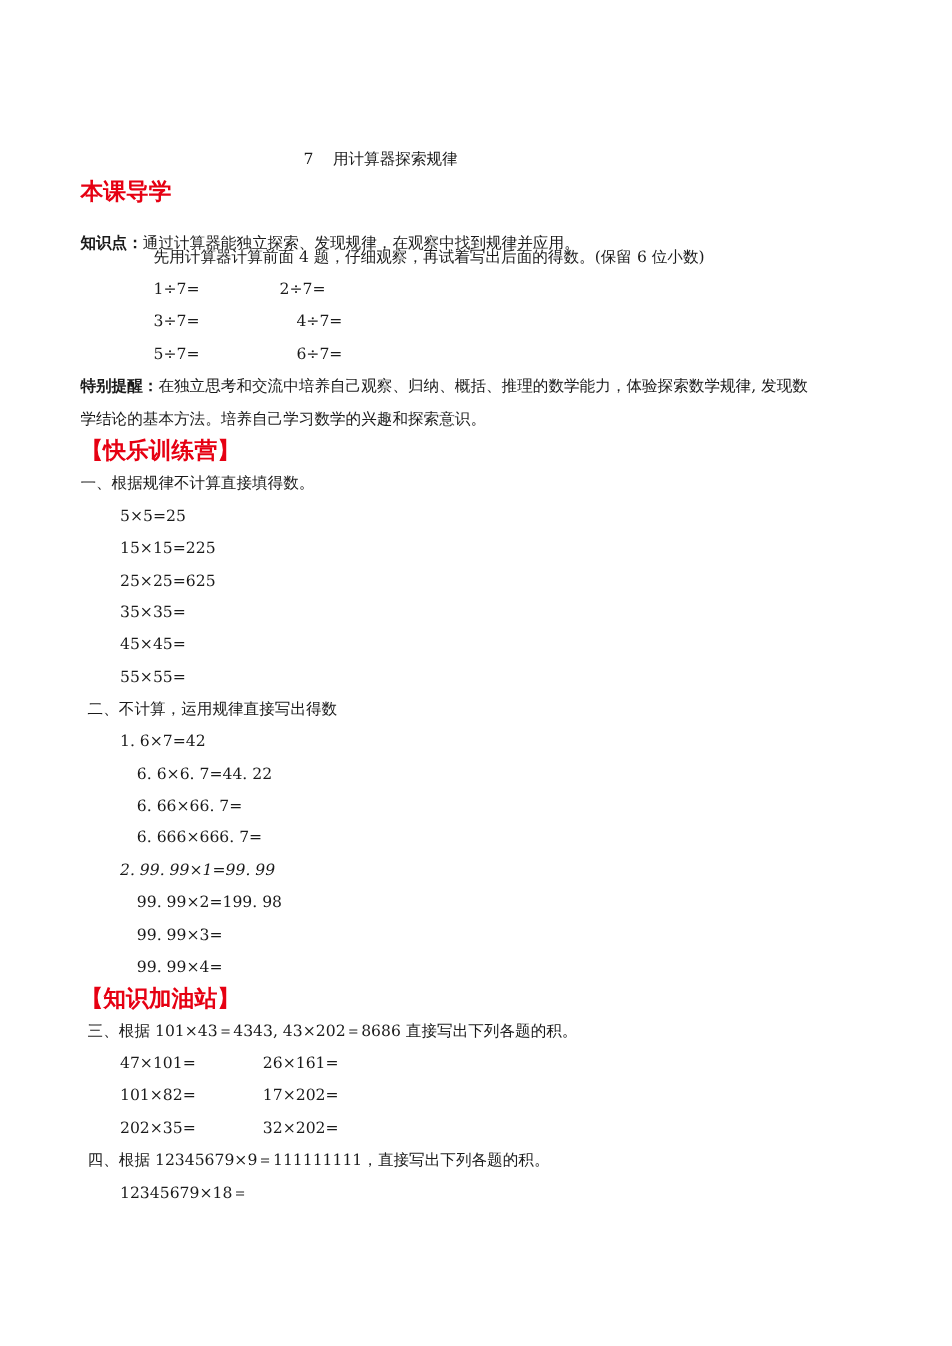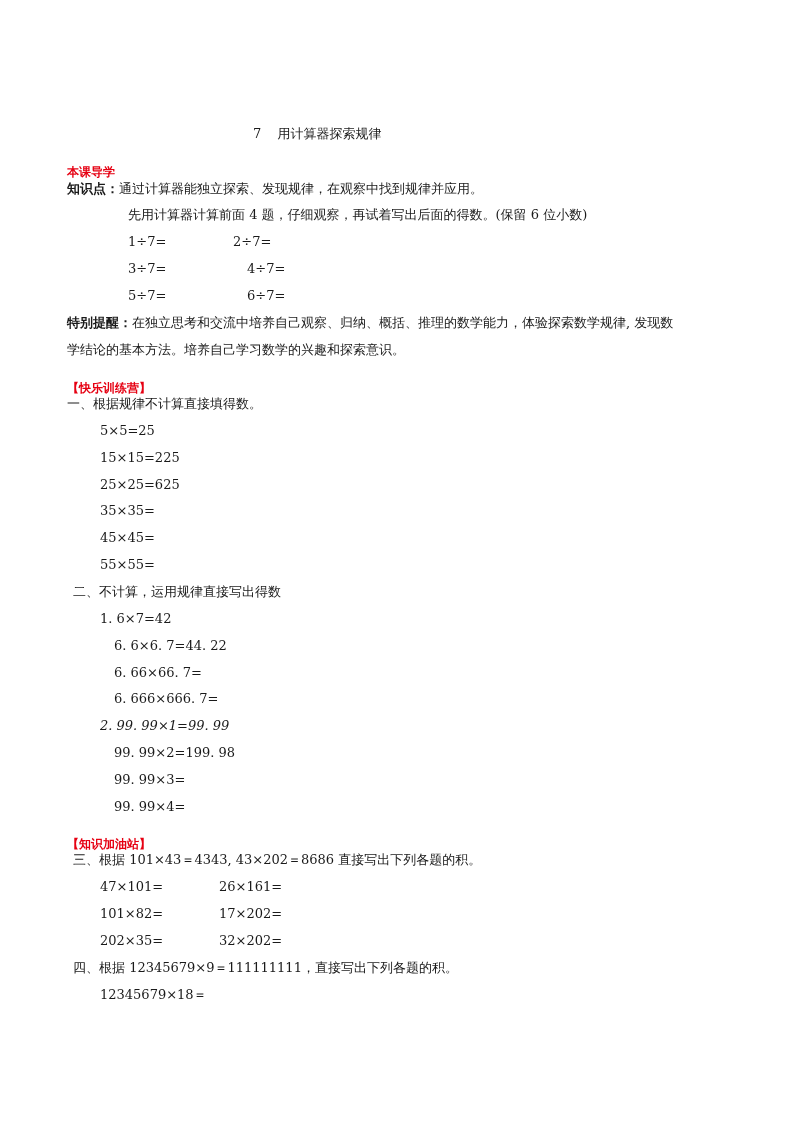--- a/index.html
+++ b/index.html
@@ -3,37 +3,37 @@
   <meta charset="utf-8">
   <style>
     html, body { margin: 0; padding: 0; background: #ffffff; }
     body {
       width: 793px; height: 1122px; position: relative; overflow: hidden;
       font-family: "DejaVu Serif", "Liberation Serif", serif;
       color: #1a1a1a; font-size: 13px;
     }
     .line { position: absolute; white-space: nowrap; line-height: 16px; }
     .title { font-size: 13px; }
-    .red { color: #e60012; font-weight: bold; font-family: Liberation Mono, monospace; font-size: 12px; margin-top: 12px; }
+    .red { color: #e60012; font-weight: bold; font-family: Liberation Serif, serif; font-size: 19px; }
     .bold { font-weight: bold; font-family: "DejaVu Sans", "Liberation Sans", sans-serif; }
     .col2 { position: absolute; }
   </style>
 </head>
 <body>
 
 <div>
 
   <div class="line title" style="left:253px; top:126px;">
     <span>7</span>
     <span style="margin-left:12px;">用计算器探索规律</span>
   </div>
 
   <div class="line red" style="left:67px; top:153px;">本课导学</div>
 
-  <div class="line" style="left:67px; top:181px;">
+  <div class="line" style="left:67px; top:196px;">
     <span class="bold">知识点：</span><span>通过计算器能独立探索、发现规律，在观察中找到规律并应用。</span>
   </div>
 
   <div class="line" style="left:128px; top:207px;">先用计算器计算前面 4 题，仔细观察，再试着写出后面的得数。(保留 6 位小数)</div>
 
   <div class="line" style="left:128px; top:234px;">
     <span>1÷7=</span>
     <span class="col2" style="left:105px;">2÷7=</span>
   </div>
   <div class="line" style="left:128px; top:261px;">

